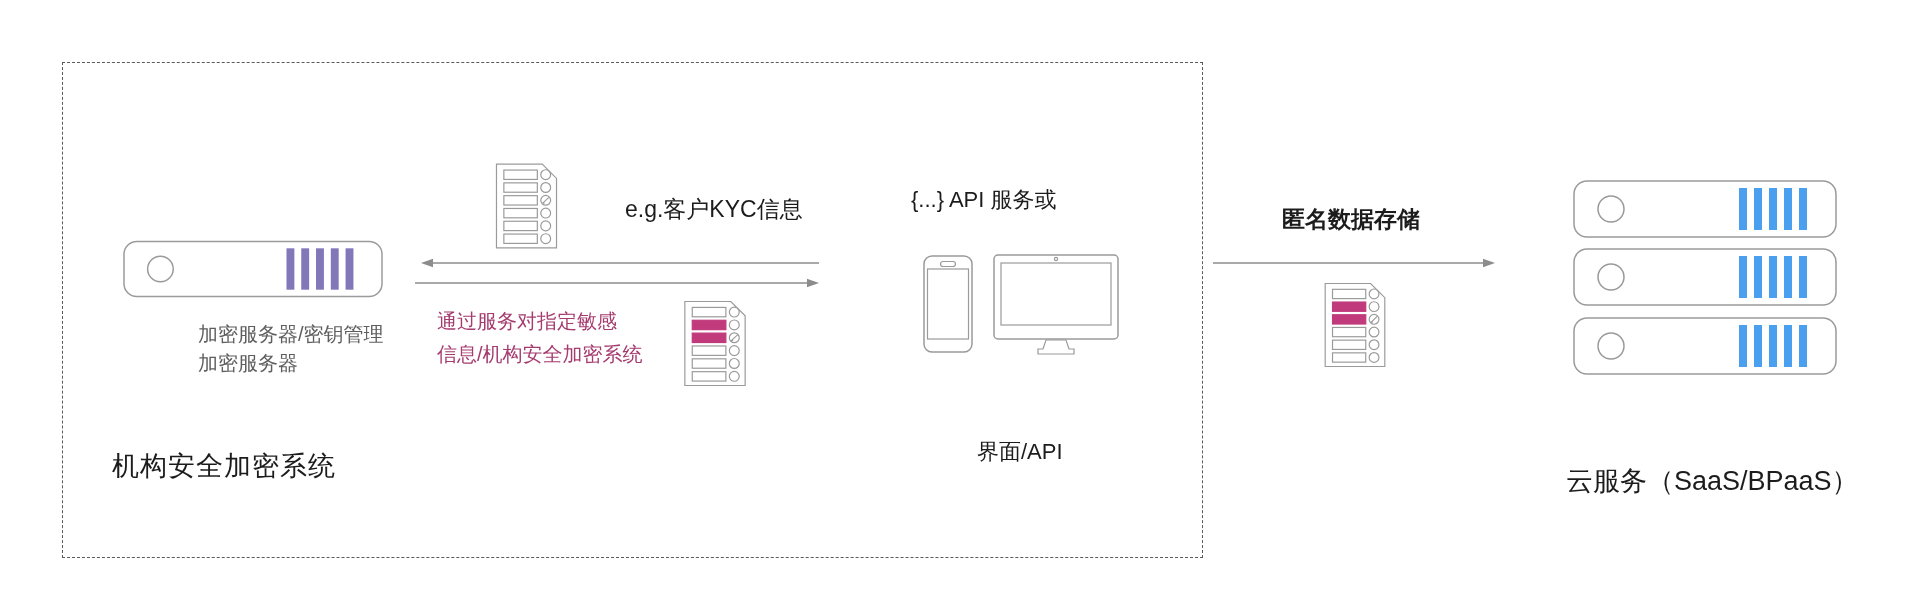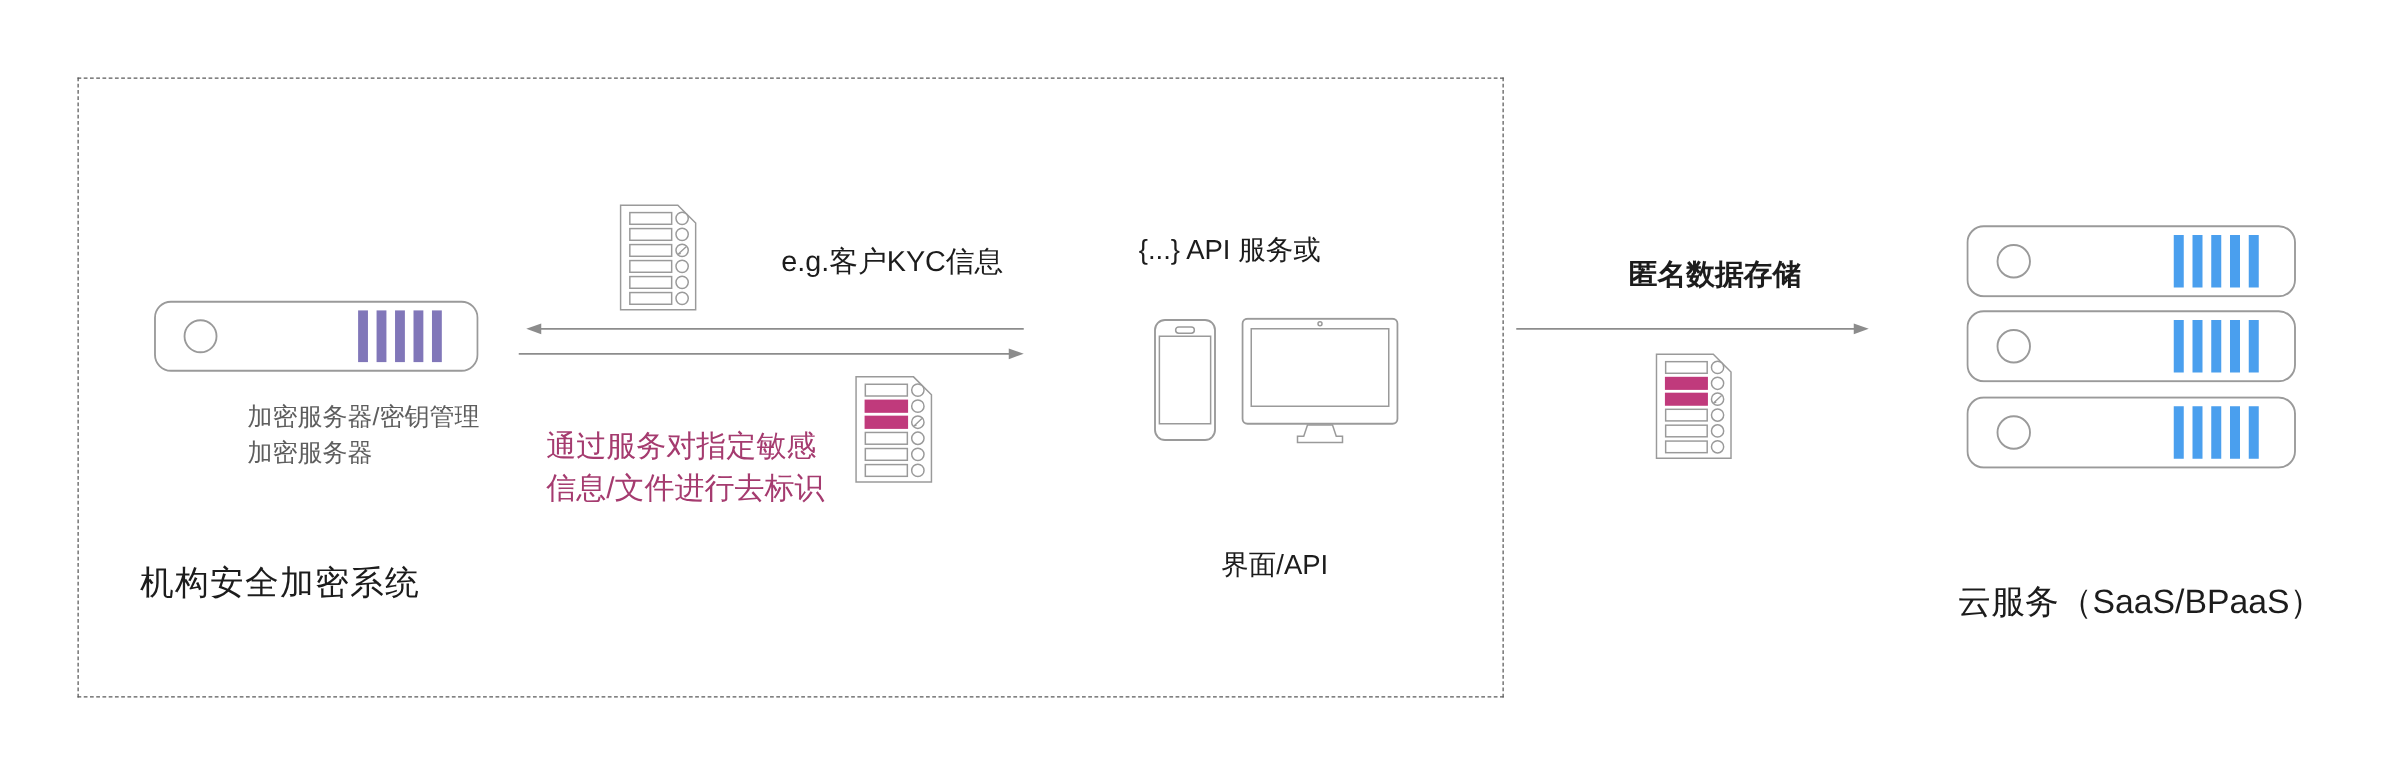--- a/index.html
+++ b/index.html
@@ -24,21 +24,21 @@
 
   .arrow line    { stroke:var(--arrow); stroke-width:1.4; }
   .arrow polygon { fill:var(--arrow); }
 
   
   .caption-gray { color:var(--caption-gray); font-size:20px; line-height:29px;margin-left:48px; }
   .label-big    { color:var(--text-dark); font-size:27px; letter-spacing:1px; }
   .label-kyc    { color:var(--text-dark); font-size:23px; }
   .label-api    { color:var(--text-dark); font-size:22px; }
   .label-bold   { color:var(--text-dark); font-size:23px; font-weight:bold; }
-  .note-pink    { color:var(--pink-text); font-size:24px; line-height:33px;margin-top:36px; }
+  .note-pink    { color:var(--pink-text); font-size:20px; line-height:33px; }
 </style>
 </head>
 <body>
 
 <div class="canvas">
 
   <div class="abs dashed-box"></div>
 
   <div class="abs" style="left:123px; top:240px;">
     <svg width="260" height="58" viewBox="0 0 264 58">
@@ -85,21 +85,21 @@
     <polygon points="1,7 13,2.7 13,11.3"></polygon>
   </svg>
 
   <svg class="abs arrow" style="left:414px; top:276px;" width="406" height="14" viewBox="0 0 406 14">
     <line x1="1" y1="7" x2="394" y2="7"></line>
     <polygon points="405,7 393,2.7 393,11.3"></polygon>
   </svg>
 
   <div class="abs note-pink" style="left:437px; top:305px;">
     <div>通过服务对指定敏感</div>
-    <div>信息/文件进行去标识</div>
+    <div>信息/机构安全加密系统</div>
   </div>
 
   <div class="abs" style="left:683px; top:300px;">
     <svg width="64" height="87" viewBox="0 0 64 88">
       <path d="M1.5,1.5 H48 L62.5,16 V86.5 H1.5 Z" class="stroke-o fill-white" style="stroke-width:1.2"></path>
       <rect x="9" y="7.5" width="34" height="9.5" class="row"></rect>   
         <circle cx="51.5" cy="12.2" r="5" class="rcirc"></circle>
       <rect x="9" y="20.5" width="34" height="9.5" class="row-f"></rect>
         <circle cx="51.5" cy="25.2" r="5" class="rcirc"></circle>
       <rect x="9" y="33.5" width="34" height="9.5" class="row-f"></rect>
@@ -128,21 +128,21 @@
     <svg width="126" height="102" viewBox="0 0 126 102">
       <rect x="1" y="1" width="124" height="84" rx="4" class="stroke-o fill-white"></rect>
       <rect x="8" y="9" width="110" height="62" class="stroke-o" style="stroke-width:1.2"></rect>
       <circle cx="63" cy="5" r="1.6" class="stroke-o" style="stroke-width:1.2"></circle>
       <polygon points="53,86 73,86 76,95 81,95 81,100 45,100 45,95 50,95" class="stroke-o fill-white" style="stroke-width:1.2"></polygon>
     </svg>
   </div>
 
   <div class="abs label-api" style="left:977px; top:437px;">界面/API</div>
 
-  <div class="abs label-bold" style="left:1282px; top:204px;margin-left:21px;">匿名数据存储</div>
+  <div class="abs label-bold" style="left:1282px; top:204px;">匿名数据存储</div>
 
   <svg class="abs arrow" style="left:1212px; top:256px;" width="284" height="14" viewBox="0 0 284 14">
     <line x1="1" y1="7" x2="272" y2="7"></line>
     <polygon points="283,7 271,2.7 271,11.3"></polygon>
   </svg>
 
   <div class="abs" style="left:1323px; top:282px;">
     <svg width="64" height="86" viewBox="0 0 64 88">
       <path d="M1.5,1.5 H48 L62.5,16 V86.5 H1.5 Z" class="stroke-o fill-white" style="stroke-width:1.2"></path>
       <rect x="9" y="7.5" width="34" height="9.5" class="row"></rect>   

